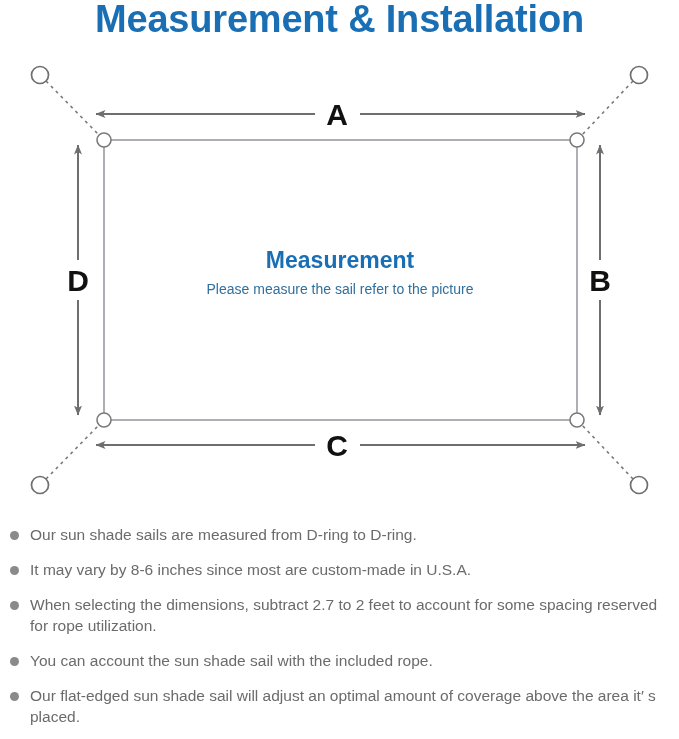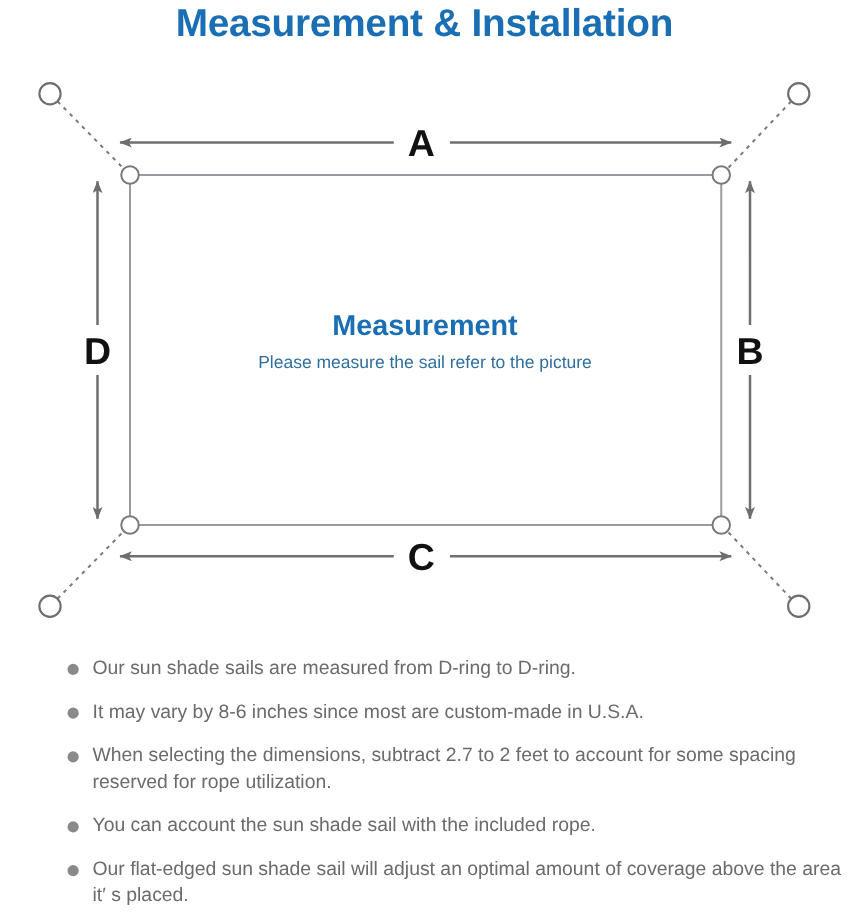--- a/index.html
+++ b/index.html
@@ -18,21 +18,21 @@
     width: 679px;
     height: 739px;
     background: #ffffff;
   }
   .title {
     position: absolute;
     top: 0px;
     left: 0;
     width: 679px;
     text-align: center;
-    font-size: 31px;
+    font-size: 38px;
     font-weight: bold;
     color: #1a6fb4;
     letter-spacing: -0.2px;
     line-height: 38px;
     white-space: nowrap;
   }
   .diagram {
     position: absolute;
     top: 48px;
     left: 0;
@@ -44,21 +44,20 @@
     top: 524px;
     left: 0;
     width: 679px;
   }
   .note-row {
     display: flex;
     align-items: flex-start;
     margin-bottom: 14px;
     padding-left: 10px;
     padding-right: 4px;
-    margin-left: 44px;
   }
   .note-bullet {
     flex: 0 0 auto;
     width: 9px;
     height: 9px;
     border-radius: 50%;
     background: #8a8a8a;
     margin-top: 7px;
     margin-right: 11px;
   }

